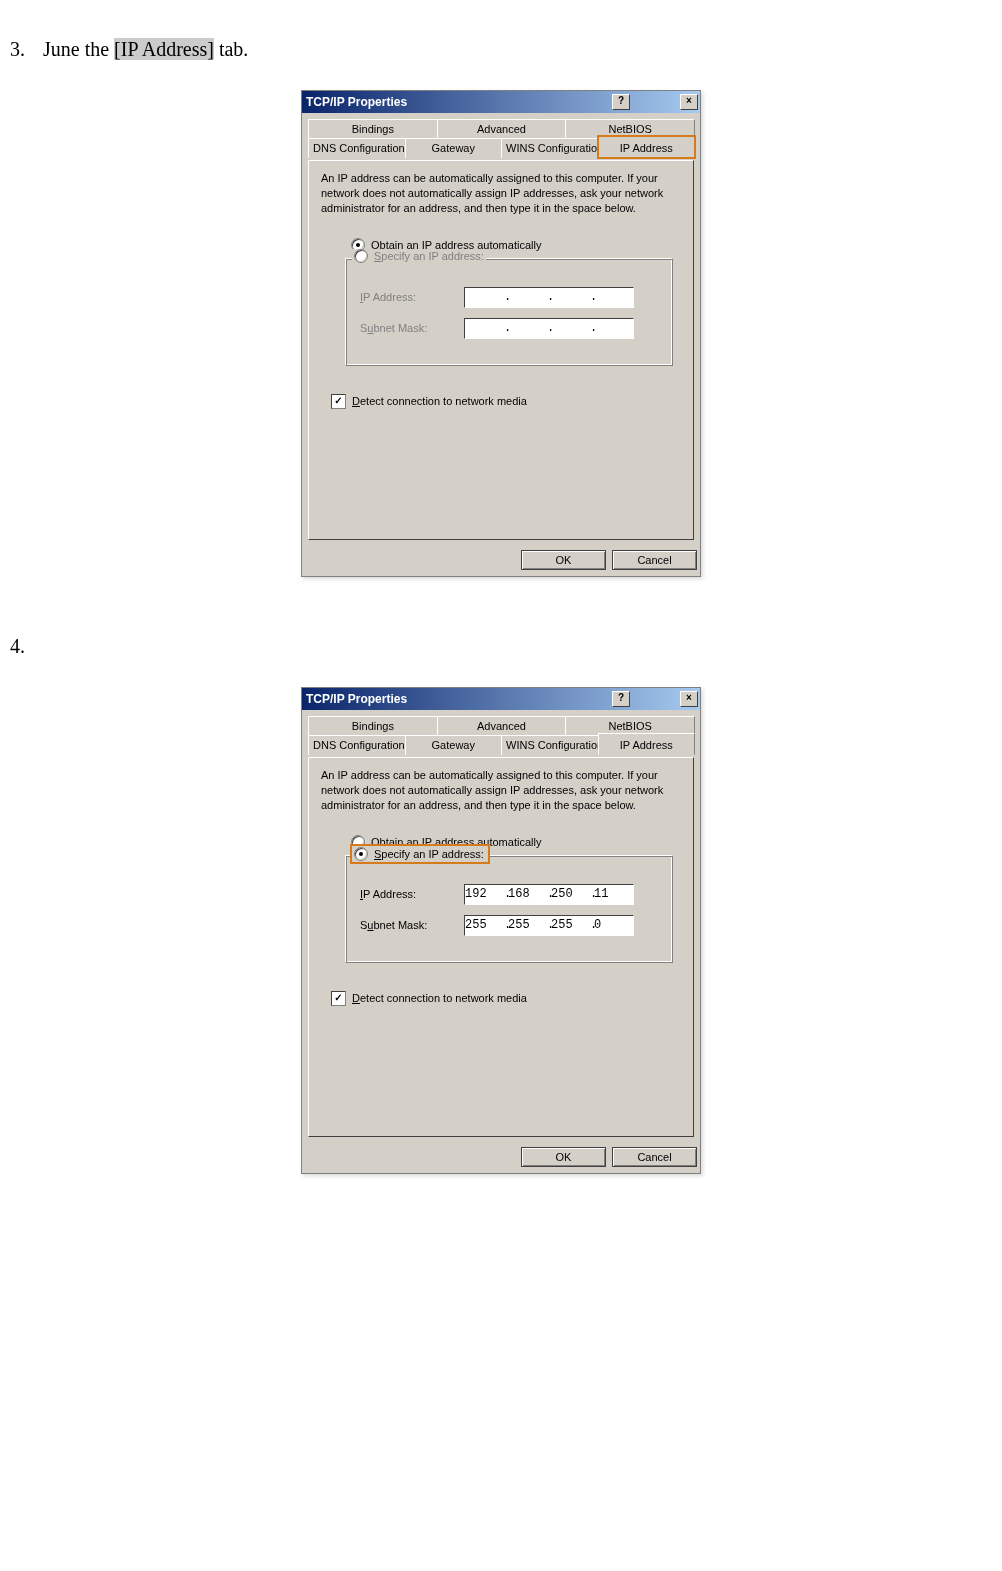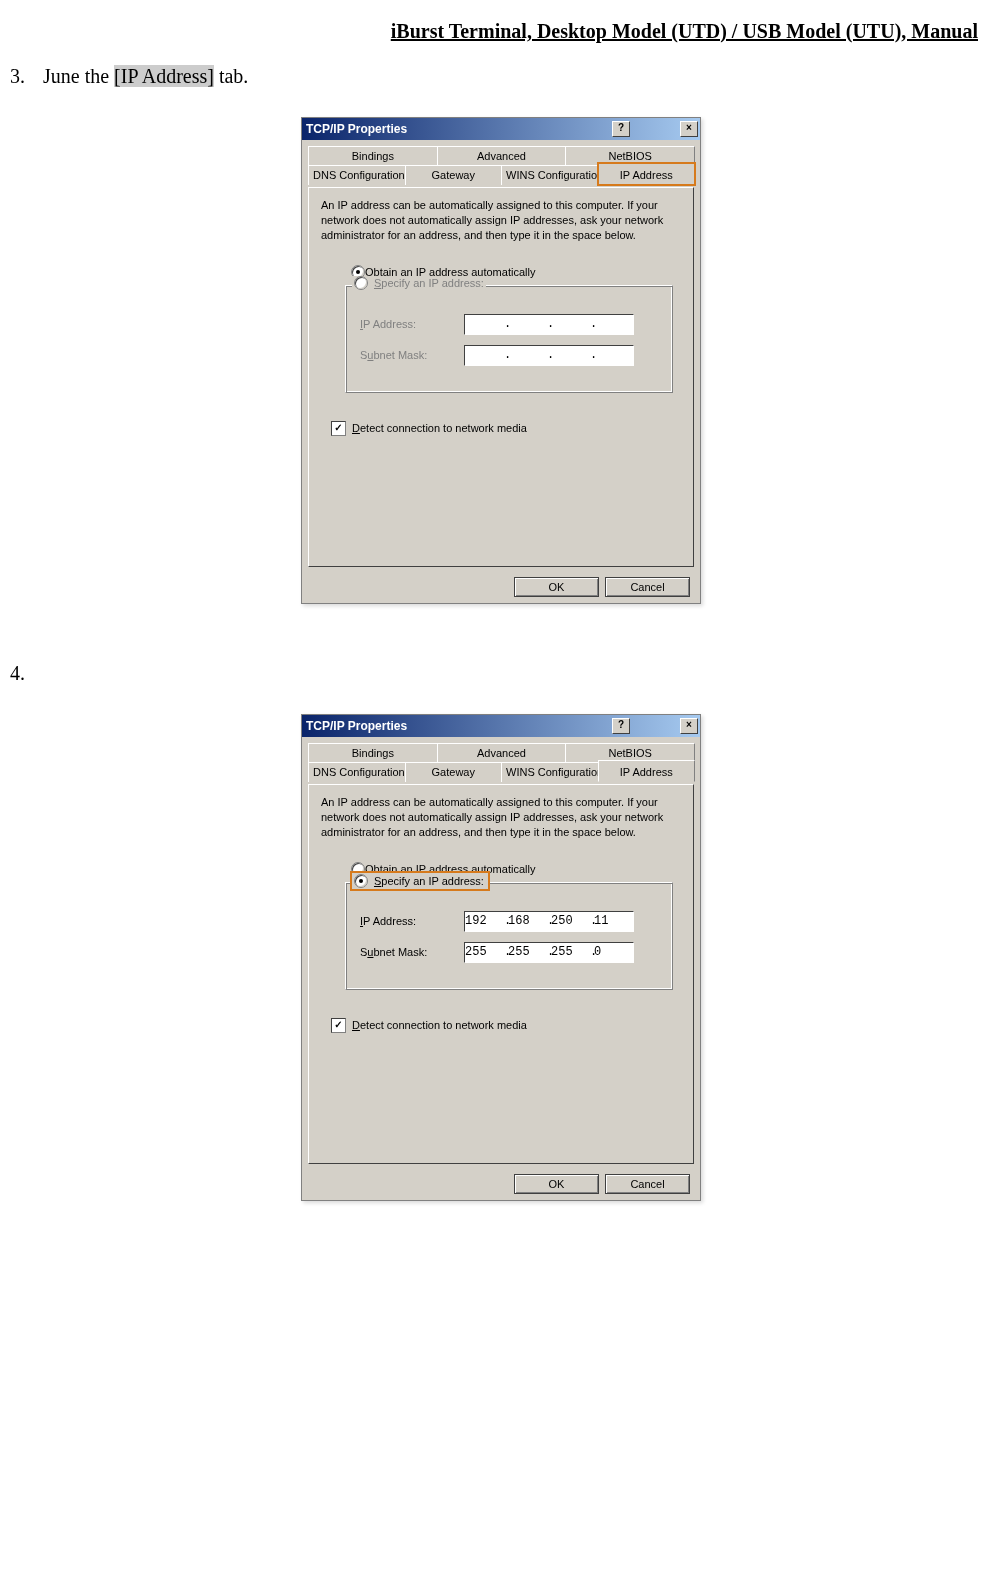--- a/index.html
+++ b/index.html
@@ -104,21 +104,21 @@
     background: #d4d0c8;
     min-height: 380px;
     box-sizing: border-box;
     position: relative;
   }
   .desc {
     line-height: 1.35;
     margin-bottom: 20px;
   }
   .radio-row {
-    display: flex; align-items: center; 
+    display: flex; align-items: center; gap: 6px;
     padding: 2px 0 2px 30px;
   }
   .radio {
     width: 12px; height: 12px; border-radius: 50%;
     background: #fff; border: 1px solid #808080;
     box-shadow: inset -1px -1px 0 #d4d0c8, inset 1px 1px 0 #404040;
     display: flex; align-items: center; justify-content: center;
   }
   .radio .dot { width: 4px; height: 4px; border-radius: 50%; background: #000; }
   .disabled { color: #808080; }
@@ -156,21 +156,21 @@
   .chk-row { display: flex; align-items: center; gap: 6px; padding: 24px 0 0 10px; }
   .chk {
     width: 13px; height: 13px; background: #fff;
     border: 1px solid #808080;
     border-top-color: #404040; border-left-color: #404040;
     font-family: Arial; font-size: 10px; line-height: 11px; text-align: center;
     font-weight: bold;
   }
   .btn-row {
     display: flex; justify-content: flex-end; gap: 6px;
-    padding: 4px 10px 6px 6px;
+    padding: 4px 3px 6px 6px;
   }
   .win-btn {
     min-width: 75px; padding: 3px 4px; text-align: center;
     background: #d4d0c8;
     border: 1px solid #404040;
     box-shadow: inset 1px 1px 0 #fff, inset -1px -1px 0 #808080;
   }
   .u { text-decoration: underline; }
   .footer {
     display: flex;
@@ -181,21 +181,20 @@
     font-size: 17px;
     position: relative;
     height: 40px;
   }
   .footer .center { position: absolute; left: 50%; transform: translateX(-50%); bottom: -4px;}
 </style>
 </head>
 <body>
 
 <div class="page">
-  <div class="header">iBurst Terminal, Desktop Model (UTD) / USB Model (UTU), Manual</div>
 
   <div class="step">
     <span class="num">3.</span>
     <span class="txt">
       <span>June the </span><span class="hl">[IP Address]</span><span> tab.</span>
     </span>
   </div>
 
   <div class="screenshot-wrap">
     <div class="dialog">

